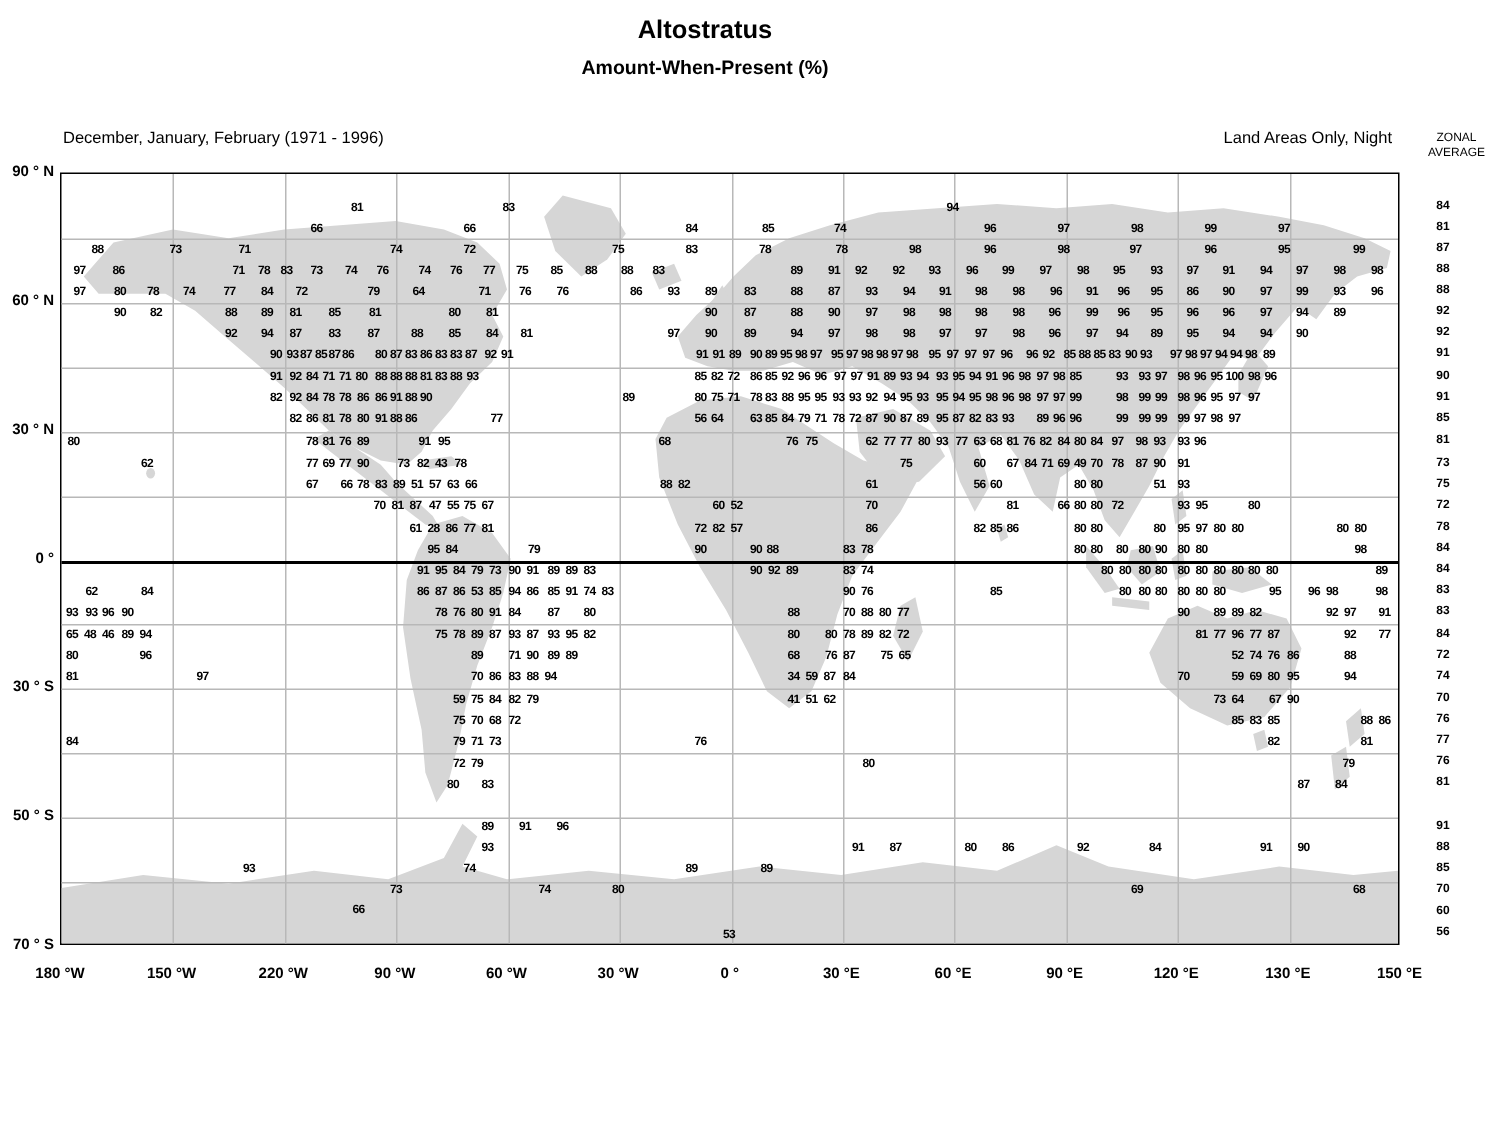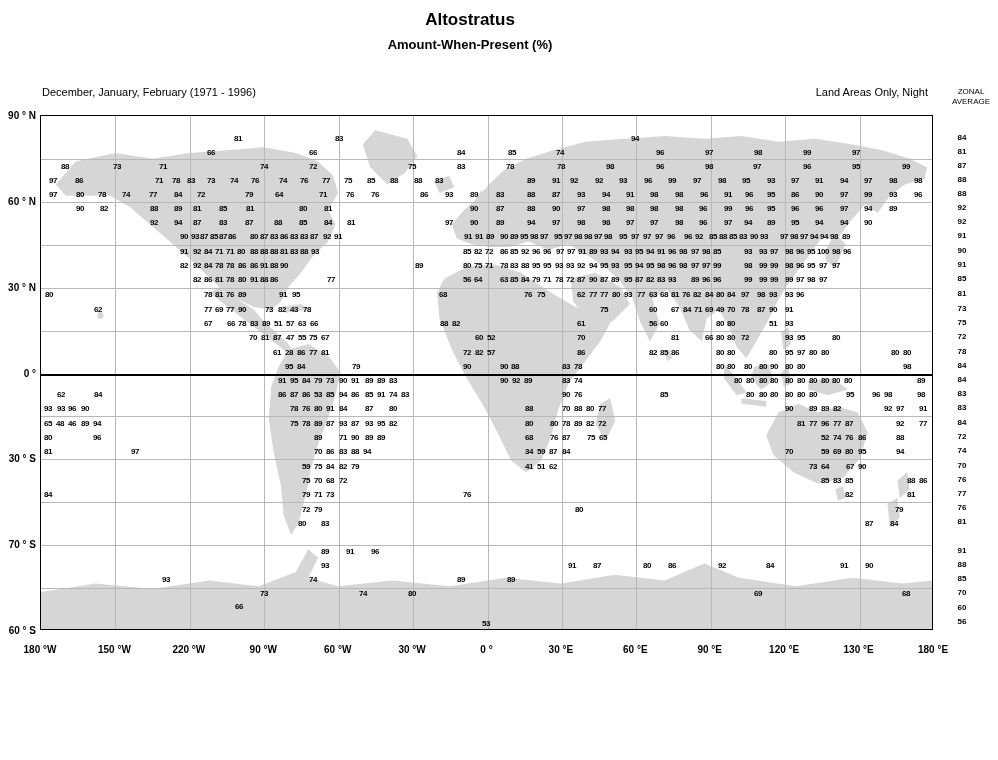--- a/index.html
+++ b/index.html
@@ -740,37 +740,37 @@
         <span class="pt" style="left: 445px; top: 507px;">53</span>
       </div>
   </div>
 
   <div id="lat-labels">
       <div class="lat-lab" style="top: 115px;">90 ° N</div>
       <div class="lat-lab" style="top: 200.833px;">60 ° N</div>
       <div class="lat-lab" style="top: 286.667px;">30 ° N</div>
       <div class="lat-lab" style="top: 372.5px;">0 °</div>
       <div class="lat-lab" style="top: 458.333px;">30 ° S</div>
-      <div class="lat-lab" style="top: 544.167px;">70 ° S</div>
-      <div class="lat-lab" style="top: 630px;">60 ° S</div>
+      <div class="lat-lab" style="top: 544.167px;">50 ° S</div>
+      <div class="lat-lab" style="top: 630px;">70 ° S</div>
     </div>
   <div id="lon-labels">
       <div class="lon-lab" style="left: 40px;">180 °W</div>
       <div class="lon-lab" style="left: 114.417px;">150 °W</div>
       <div class="lon-lab" style="left: 188.833px;">220 °W</div>
       <div class="lon-lab" style="left: 263.25px;">90 °W</div>
       <div class="lon-lab" style="left: 337.667px;">60 °W</div>
       <div class="lon-lab" style="left: 412.083px;">30 °W</div>
       <div class="lon-lab" style="left: 486.5px;">0 °</div>
       <div class="lon-lab" style="left: 560.917px;">30 °E</div>
       <div class="lon-lab" style="left: 635.333px;">60 °E</div>
       <div class="lon-lab" style="left: 709.75px;">90 °E</div>
       <div class="lon-lab" style="left: 784.167px;">120 °E</div>
       <div class="lon-lab" style="left: 858.583px;">130 °E</div>
-      <div class="lon-lab" style="left: 933px;">180 °E</div>
+      <div class="lon-lab" style="left: 933px;">150 °E</div>
     </div>
   <div id="zonal-values">
       <div class="zv" style="left: 962px; top: 137px;">84</div>
       <div class="zv" style="left: 962px; top: 151px;">81</div>
       <div class="zv" style="left: 962px; top: 165px;">87</div>
       <div class="zv" style="left: 962px; top: 179px;">88</div>
       <div class="zv" style="left: 962px; top: 193px;">88</div>
       <div class="zv" style="left: 962px; top: 207px;">92</div>
       <div class="zv" style="left: 962px; top: 221px;">92</div>
       <div class="zv" style="left: 962px; top: 235px;">91</div>

